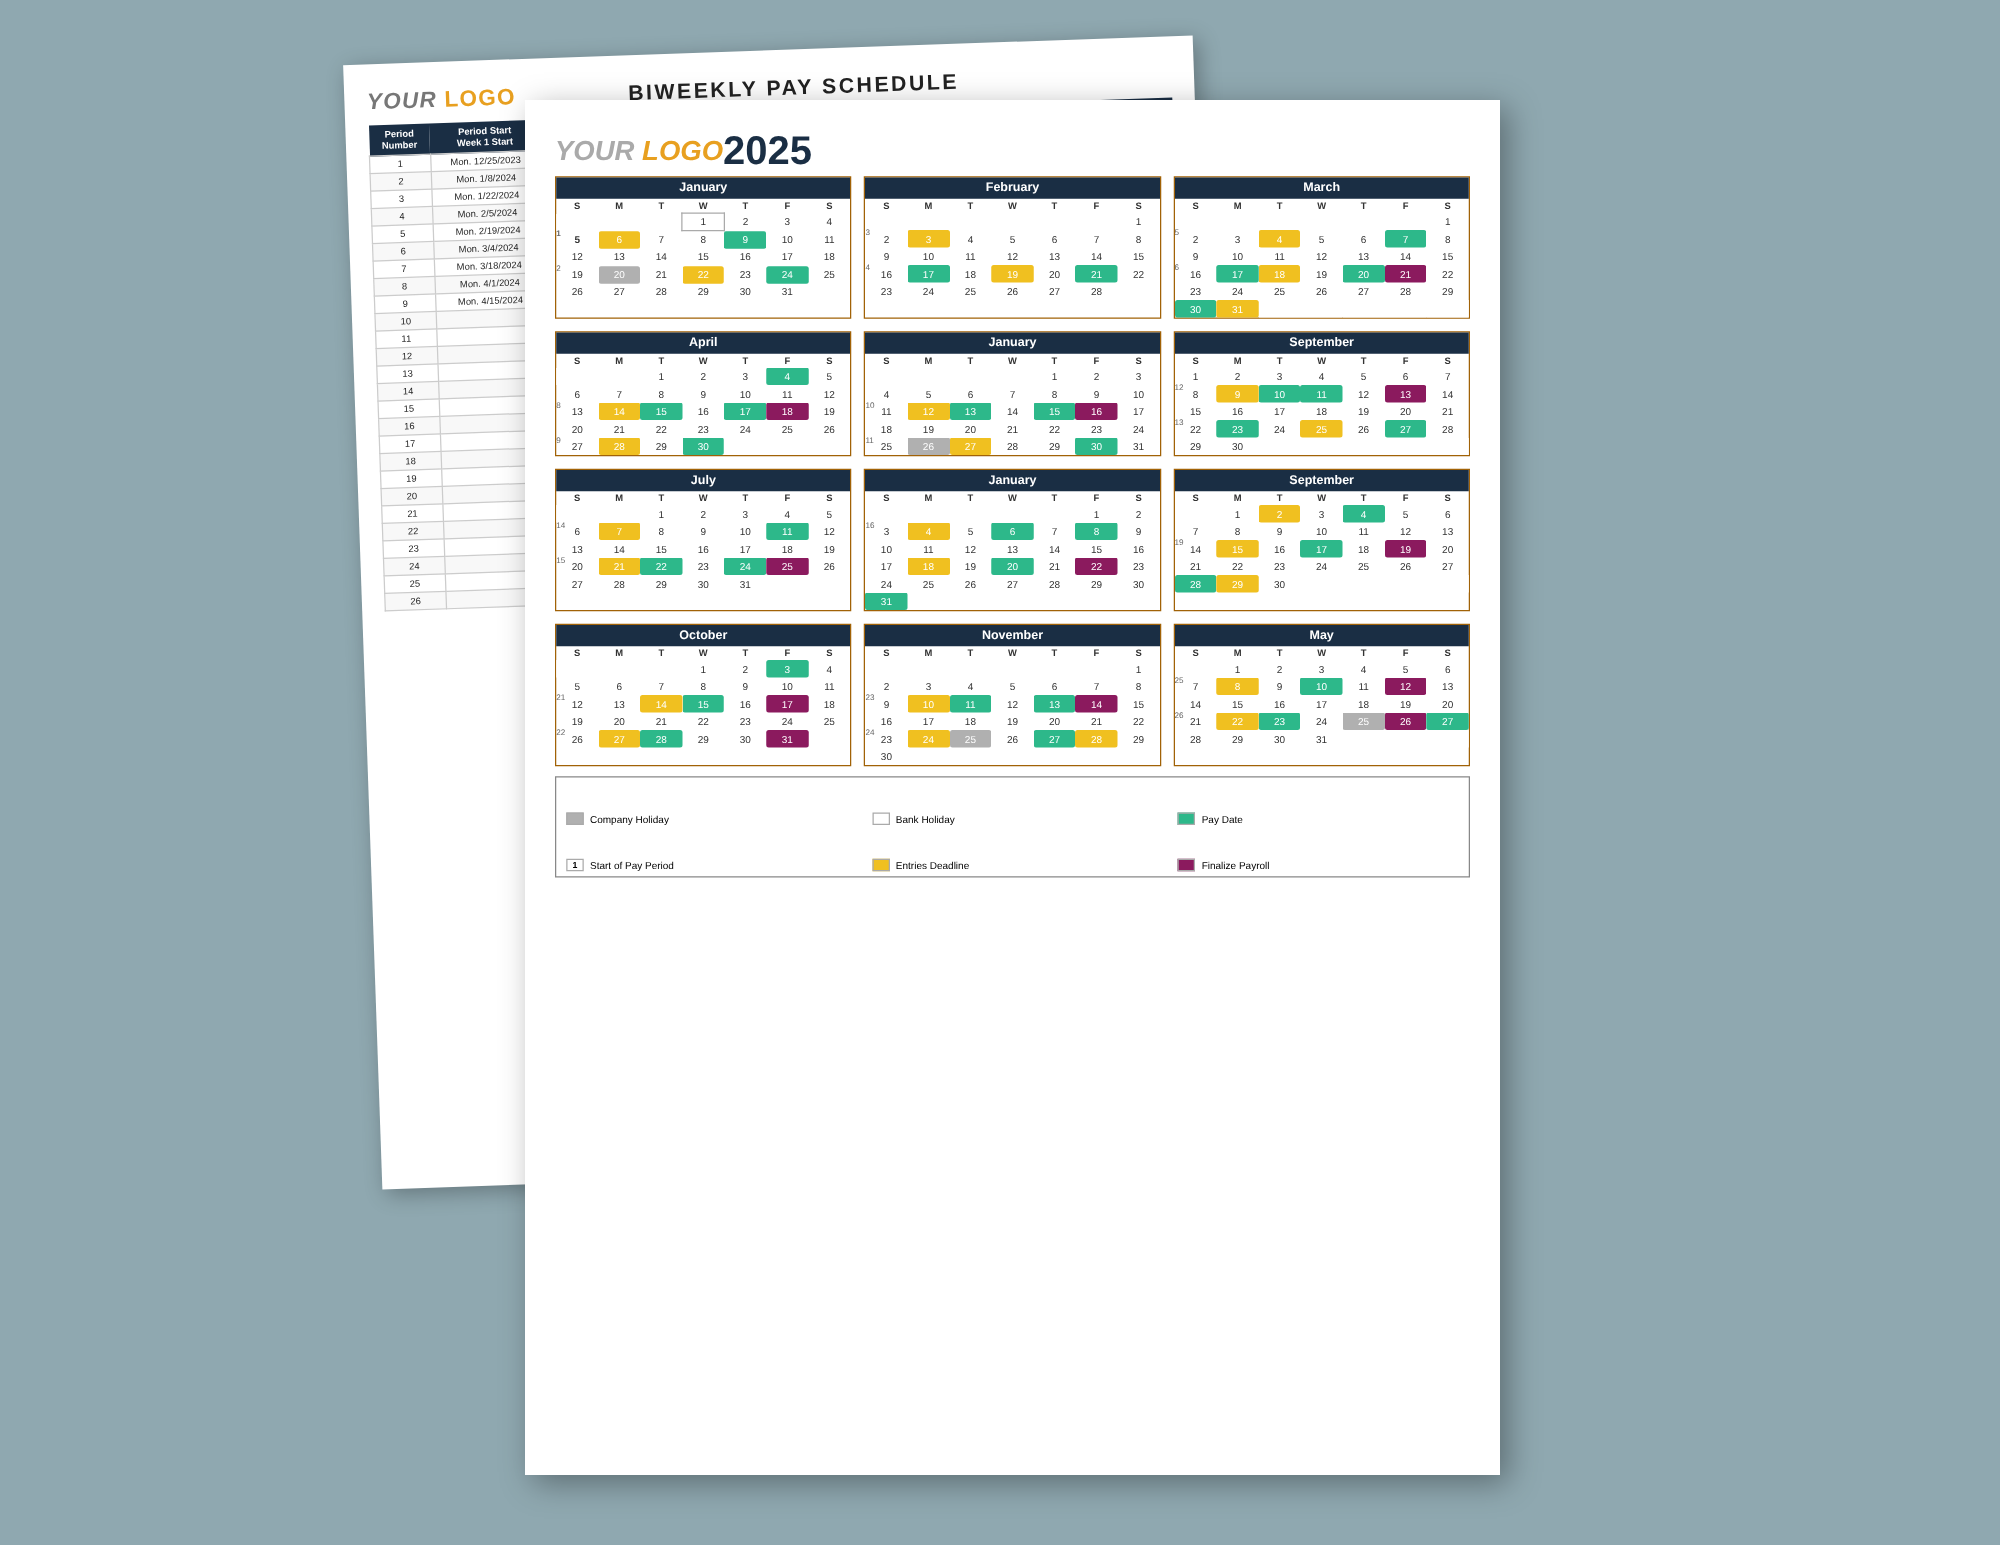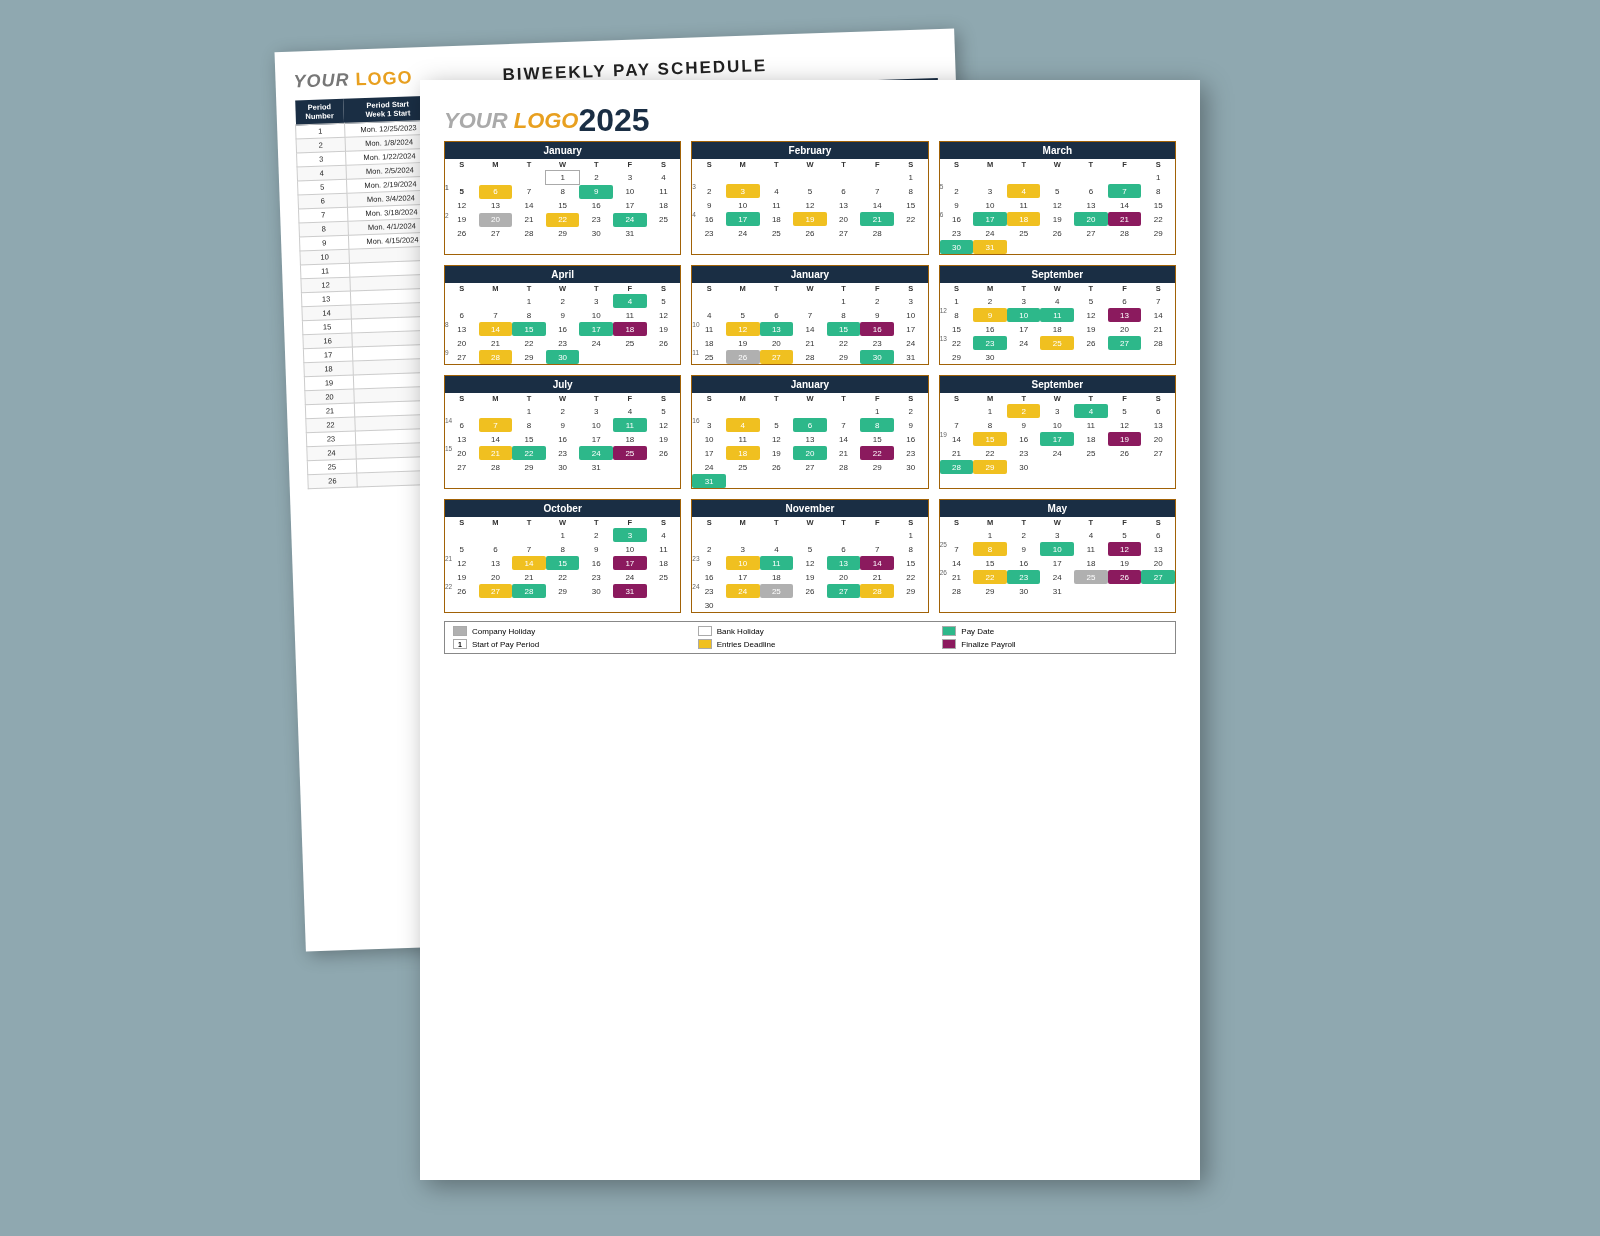--- a/index.html
+++ b/index.html
@@ -197,20 +197,21 @@
     .key-items {
       display: grid;
       grid-template-columns: 1fr 1fr 1fr;
       gap: 3px 20px;
       font-size: 8px;
     }
     .key-item {
       display: flex;
       align-items: center;
       gap: 5px;
+      margin-top: 24px;
     }
     .key-swatch {
       width: 14px;
       height: 10px;
       display: inline-block;
       border: 1px solid #aaa;
       flex-shrink: 0;
     }
     .swatch-gray { background: #b0b0b0; }
     .swatch-white { background: white; }

